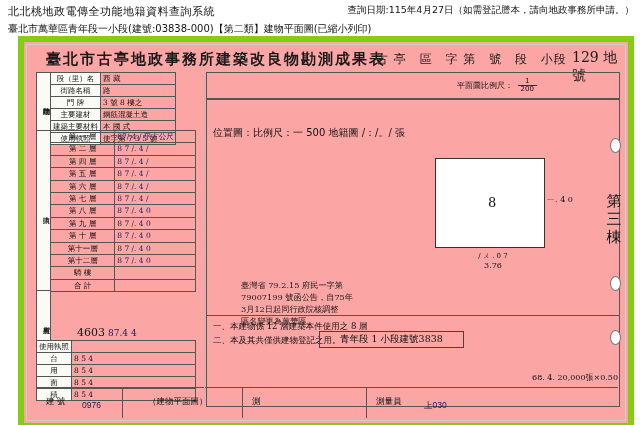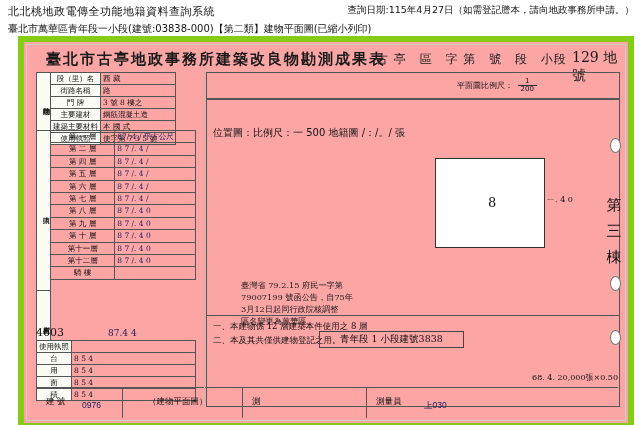--- a/index.html
+++ b/index.html
@@ -49,21 +49,21 @@
   .bldg-label{position:absolute;left:52px;top:36px;font-size:13px;font-family:"DejaVu Serif",serif;}
   .dim-right{position:absolute;left:340px;top:95px;font-size:8px;font-family:"DejaVu Serif",serif;}
   .dim-bottom{position:absolute;left:256px;top:152px;font-size:8px;font-family:"DejaVu Serif",serif;text-align:center;width:60px;}
   .dim-bottom .t{font-size:7px;}
 
   .note-block{position:absolute;left:34px;top:180px;font-size:8.2px;line-height:12px;font-family:"DejaVu Serif",serif;color:#1a1a1a;white-space:nowrap;}
 
   .footline{position:absolute;left:6px;font-size:8.5px;font-family:"DejaVu Serif",serif;white-space:nowrap;}
   .footbox{position:absolute;left:182px;top:272px;width:412px;height:62px;border-top:1px solid #555;}
   .stamp{position:absolute;left:296px;top:292px;font-size:9.5px;font-family:"DejaVu Serif",serif;border:1px solid #444;padding:1px 20px;}
-  .side-col{position:absolute;right:6px;top:150px;font-size:15px;line-height:26px;font-family:"DejaVu Serif",serif;text-align:center;width:16px;}
+  .side-col{position:absolute;right:6px;top:150px;font-size:15px;line-height:18px;font-family:"DejaVu Serif",serif;text-align:center;width:16px;}
 
   .bottom-bar{position:absolute;left:12px;top:345px;width:582px;height:30px;border-top:1px solid #555;}
   .bb-cell{position:absolute;font-size:8.5px;font-family:Liberation Sans, sans-serif;}
   .bb-line{position:absolute;top:0;width:1px;height:30px;background:#555;}
   .small-right{position:absolute;right:10px;top:330px;font-size:8px;font-family:"DejaVu Serif",serif;}
 
   .rhole{position:absolute;width:9px;height:13px;border:1px solid #777;border-radius:50%;background:#fff;}
   .fold{position:absolute;width:1px;background:#bbb;}
   .blue{color:#1b1b5a;margin-top:6px;}
 </style>
@@ -165,24 +165,28 @@
             <td class="a">8 7 /. 4 0</td>
           </tr>
       <tr>
             <td class="f">第十二層</td>
             <td class="a">8 7 /. 4 0</td>
           </tr>
       <tr>
             <td class="f">騎 樓</td>
             <td class="a"></td>
           </tr>
+      <tr>
+            <td class="f">合 計</td>
+            <td class="a"></td>
+          </tr>
     </tbody>
       </table>
 
-    <div style="position:absolute;left:12px;top:284px;font-size:11px;font-family:'DejaVu Serif',serif;">4603</div>
+    <div style="position:absolute;left:12px;top:284px;font-size:11px;font-family:'DejaVu Serif',serif;padding-left:41px;">4603</div>
     <div style="position:absolute;left:84px;top:286px;font-size:9px;font-family:'DejaVu Serif',serif;color:#1b1b5a;">87.4 4</div>
 
     <table class="ltable" style="left:12px;top:298px;width:160px;">
       <tbody>
           <tr>
         <td class="lab">使用執照</td>
         <td class="val"></td>
       </tr>
       <tr>
         <td class="lab">台</td>
@@ -216,20 +220,24 @@
           <span class="d">200</span>
         </span>
       </div>
     </div>
 
     <div class="plan">
       <div class="bldg">
         <div class="bldg-label">8</div>
       </div>
       <div class="dim-right">ㄧ. 4 0</div>
+      <div class="dim-bottom">
+        <span class="t">/ ㄨ . 0 7</span><br>
+        <span>3.76</span>
+      </div>
 
       <div class="note-block">
         <div>臺灣省 79.2.15 府民一字第</div>
         <div>79007199 號函公告，自75年</div>
         <div>3月12日起同行政院核調整</div>
         <div>區名變更為萬華區。</div>
       </div>
 
       <div class="footbox" style="left:0;top:216px;width:412px;"></div>
       <div class="footline" style="top:222px;">一、本建物係 12 層建築本件使用之 8 層</div>

